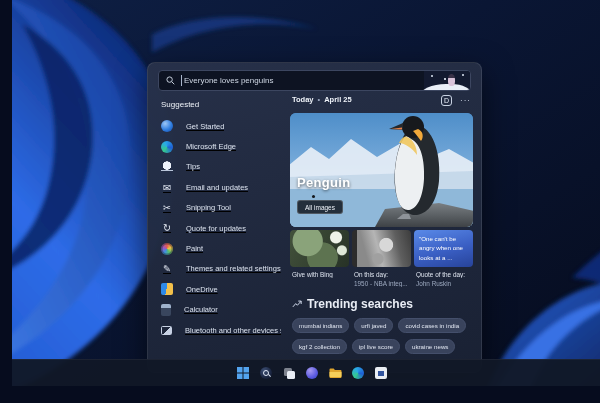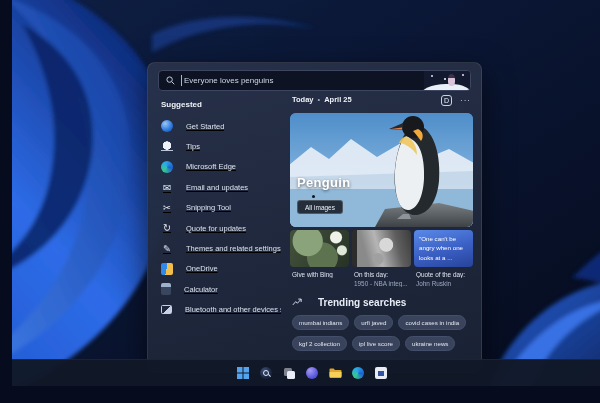--- a/index.html
+++ b/index.html
@@ -24,21 +24,21 @@
   .search-art .star { position:absolute; width:2px; height:2px; border-radius:50%; background:#dfe7f5; }
   .search-art .s1 { left:7px; top:4px; } .search-art .s2 { left:20px; top:7px; width:1.5px;height:1.5px;}
   .search-art .s3 { left:38px; top:3px; }
   .search-art .snow { position:absolute; left:-4px; right:-2px; bottom:-6px; height:12px;
     background:#e9eef7; border-radius:50% 40% 0 0/100% 90% 0 0; }
   .search-art .mini-penguin { position:absolute; left:24px; bottom:4px; width:7px; height:12px;
     border-radius:45% 45% 40% 40%;
     background:linear-gradient(#3a3248 0 30%, #d9c3da 30%); }
 
   .left-col { position:absolute; left:4px; top:32px; width:138px; }
-  .suggested-title { font-size:8px; font-weight:700; color:#eef2f8; padding:5px 9px 7px; }
+  .suggested-title { font-size:8px; font-weight:400; color:#eef2f8; padding:5px 9px 7px; }
   .side-item { height:20.4px; display:flex; align-items:center; gap:13px; padding:0 9px;
     border-radius:4px; cursor:default;text-decoration:underline; }
   .side-item .label { font-size:7.5px; color:#dbe2ee; white-space:nowrap; overflow:hidden; }
   .si { width:12px; height:12px; flex:0 0 12px; display:flex; align-items:center;
     justify-content:center; font-size:9.5px; line-height:1; color:#e6ecf6; }
   .g-start { border-radius:50%; background:radial-gradient(circle at 35% 30%, #9cc6f5, #2f7de0 55%, #15459c); }
   .g-edge  { border-radius:50%; background:conic-gradient(from 220deg,#35c98f,#2aa9e8,#1e5fd6,#35c98f); }
   .g-tips  { background:
       radial-gradient(circle at 50% 38%, #eef3fb 0 42%, rgba(0,0,0,0) 46%),
       linear-gradient(rgba(0,0,0,0) 0 72%, #b9c6da 72% 87%, rgba(0,0,0,0) 87%); }
@@ -82,21 +82,21 @@
       radial-gradient(circle at 44% 78%, #a0a0a0 0 12%, rgba(0,0,0,0) 14%),
       radial-gradient(circle at 58% 40%, #d8d8d8 0 16%, rgba(0,0,0,0) 18%),
       linear-gradient(90deg, #2c2c2c 0 9%, rgba(0,0,0,0) 9%),
       linear-gradient(75deg, #8a8a8a 25%, #b5b5b5 45%, #5f5f5f 75%, #3c3c3c 100%); }
   .img-quote { background:linear-gradient(165deg, #5a8ae8 0%, #3a5fc4 55%, #27439a 100%);
       padding:4px 5px; font-size:6.2px; line-height:1.5; color:#fff; }
   .cap1 { margin:4px 2px 0; font-size:6.4px; color:#dfe5f0; white-space:nowrap; overflow:hidden; }
   .cap2 { margin:1.5px 2px 0; font-size:6.4px; color:#9da9c0; white-space:nowrap; overflow:hidden; }
 
   .trending { margin-top:10px; }
-  .trend-head { display:flex; align-items:center; gap:16px; font-size:10px; font-weight:700;
+  .trend-head { display:flex; align-items:center; gap:5px; font-size:12px; font-weight:700;
       color:#e9edf5; padding-left:2px; }
   .pills { display:flex; flex-wrap:wrap; gap:6px 5px; margin-top:7px; padding-left:2px; }
   .pill { background:#39435c; border:1px solid #444f6b; border-radius:9px; font-size:6.2px;
       color:#e2e7f2; padding:3px 6px; white-space:nowrap; }
 
   
   .taskbar { position:absolute; left:0; right:0; bottom:0; height:27px;
       background:rgba(17,24,38,.96); border-top:1px solid rgba(255,255,255,.05);
       display:flex; align-items:center; justify-content:center; gap:6px; }
   .tb { width:17px; height:17px; border-radius:4px; display:flex; align-items:center; justify-content:center; }
@@ -177,38 +177,42 @@
     </div>
 
     <div class="left-col">
       <div class="suggested-title">Suggested</div>
 
       <div class="side-item">
         <span class="si g-start"></span>
         <span class="label">Get Started</span>
       </div>
       <div class="side-item">
+        <span class="si g-edge"></span>
+        <span class="label">Microsoft Edge</span>
+      </div>
+      <div class="side-item">
         <span class="si g-tips"></span>
         <span class="label">Tips</span>
       </div>
       <div class="side-item">
-        <span class="si g-edge"></span>
-        <span class="label">Microsoft Edge</span>
-      </div>
-      <div class="side-item">
         <span class="si">✉</span>
         <span class="label">Email and updates</span>
       </div>
       <div class="side-item">
         <span class="si">✂</span>
         <span class="label">Snipping Tool</span>
       </div>
       <div class="side-item">
         <span class="si">↻</span>
         <span class="label">Quote for updates</span>
+      </div>
+      <div class="side-item">
+        <span class="si g-paint"></span>
+        <span class="label">Paint</span>
       </div>
       <div class="side-item">
         <span class="si">✎</span>
         <span class="label">Themes and related settings</span>
       </div>
       <div class="side-item">
         <span class="si g-onedrive"></span>
         <span class="label">OneDrive</span>
       </div>
       <div class="side-item">

